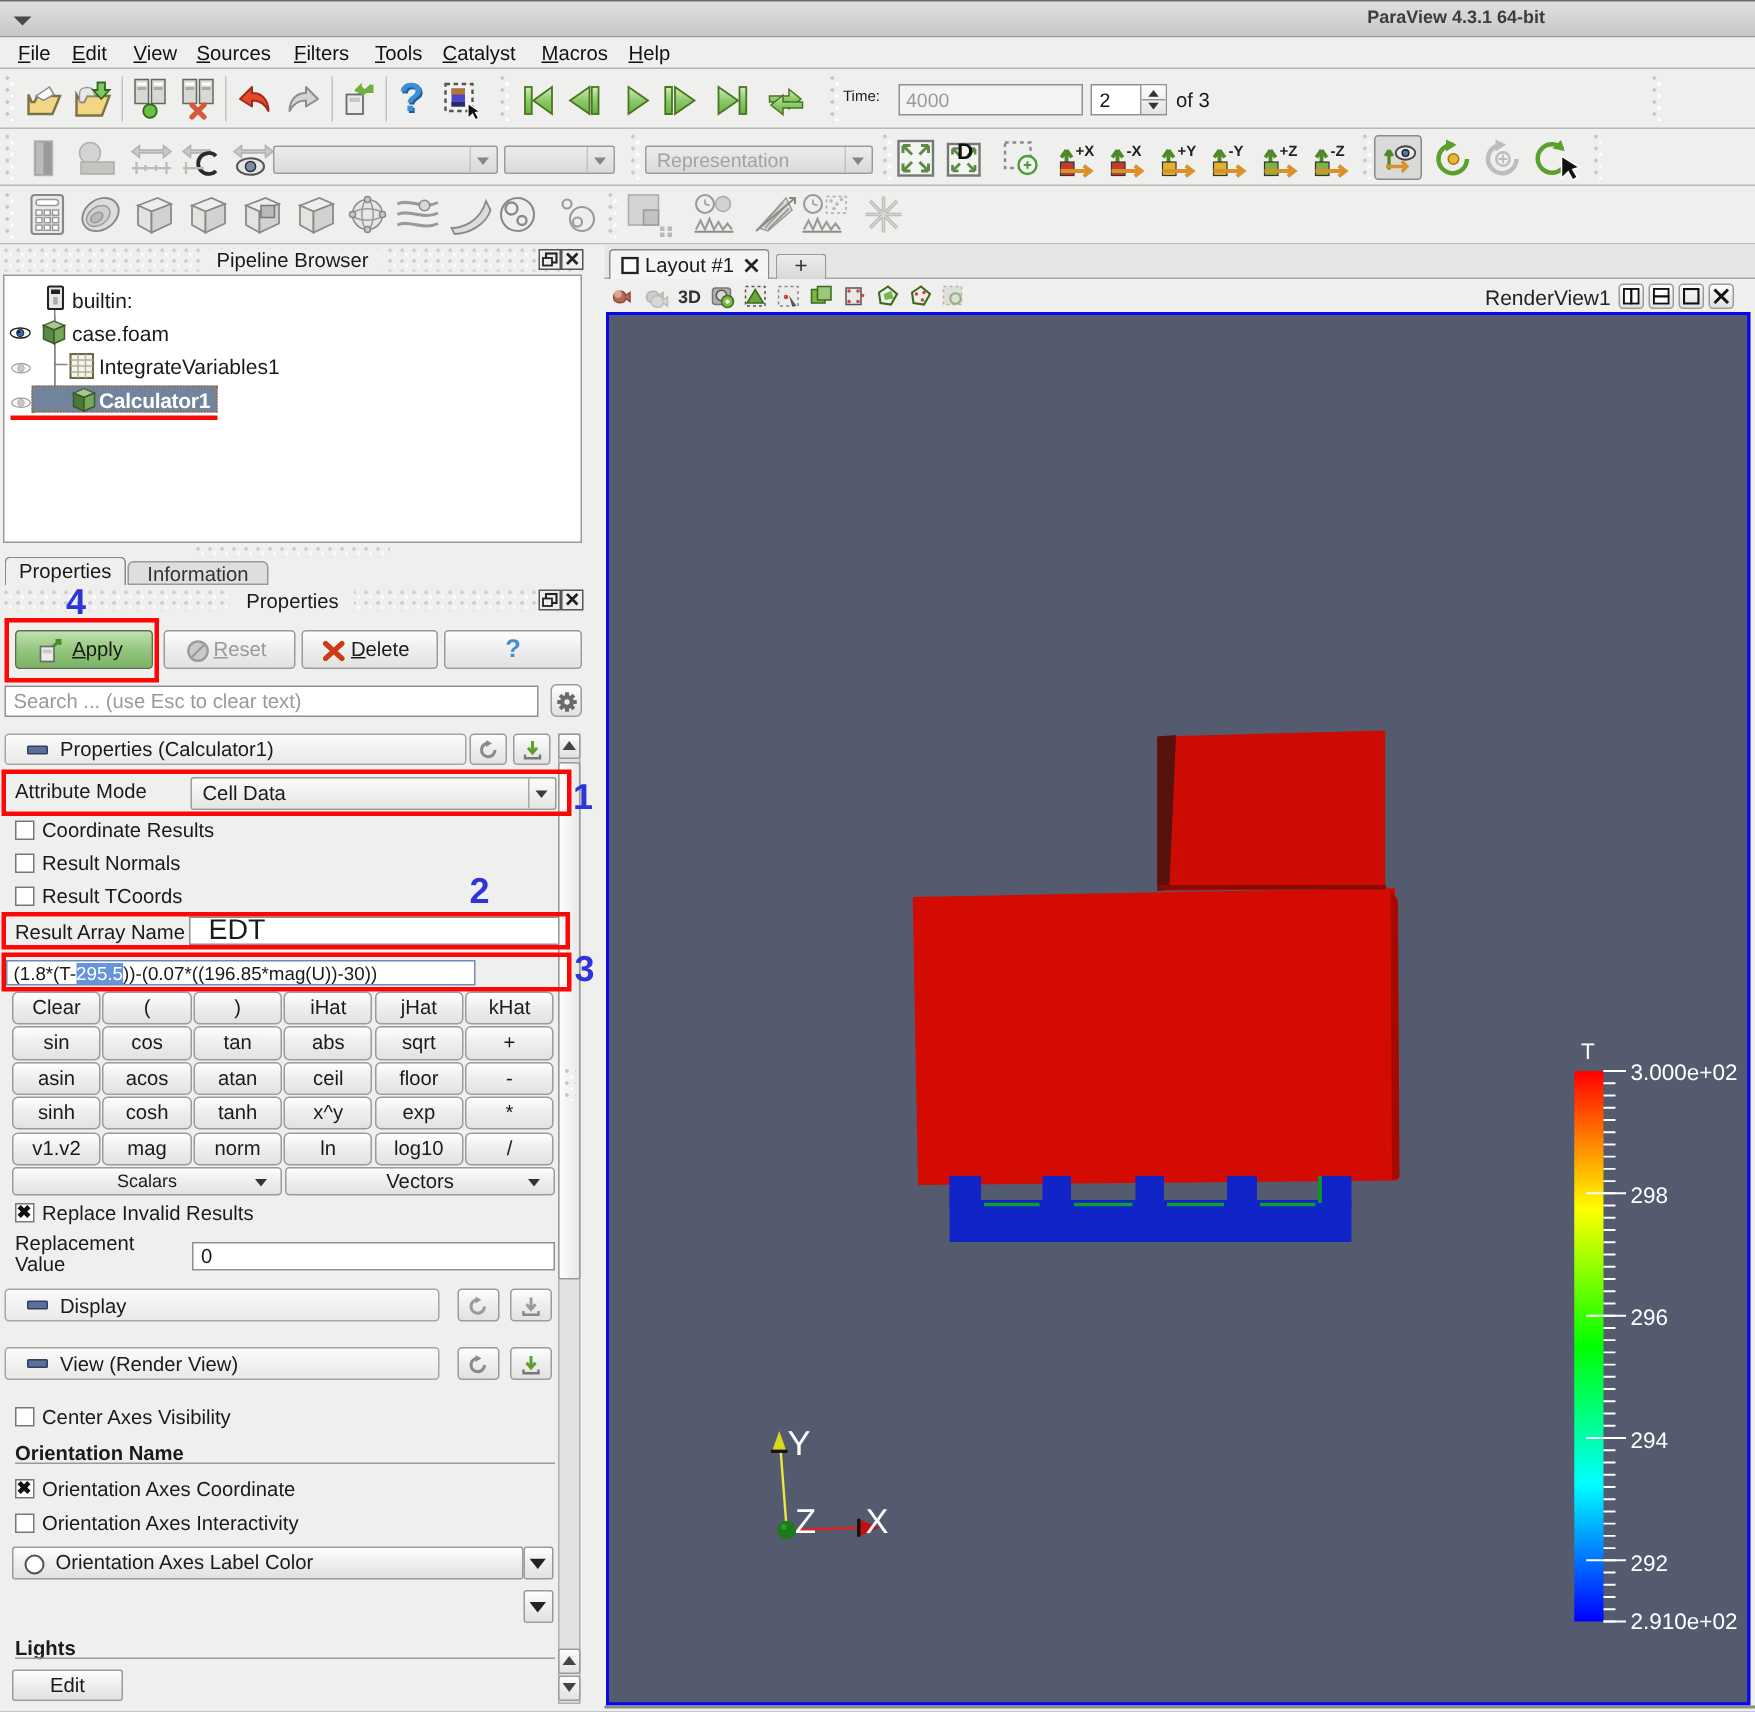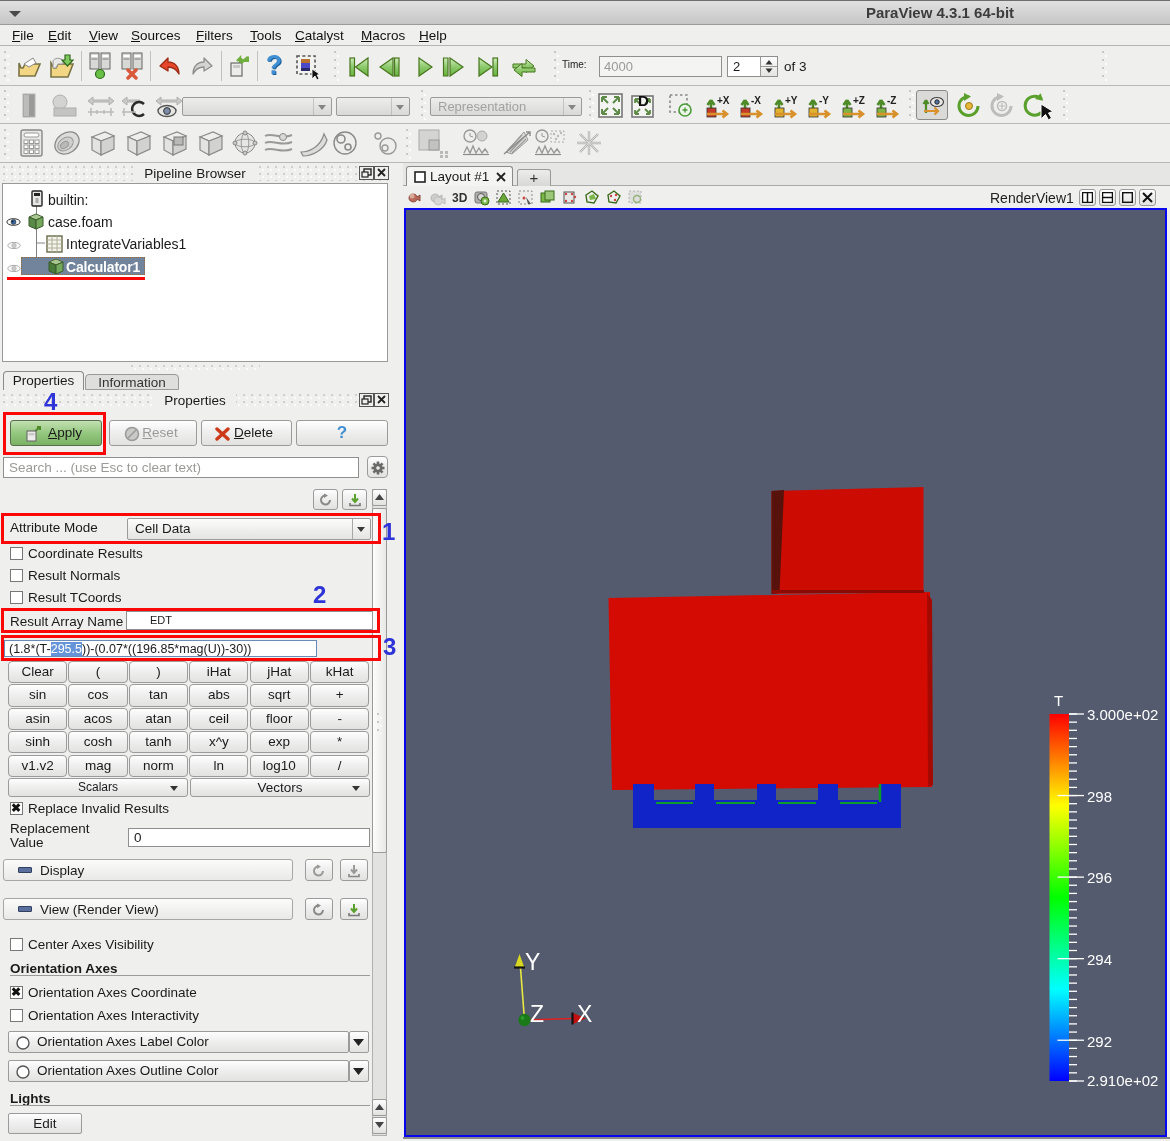--- a/index.html
+++ b/index.html
@@ -1,20 +1,20 @@
 <!DOCTYPE html>
 <html><head>
 <meta charset="utf-8">
 <style>
 html,body{margin:0;padding:0;}
 #root{position:relative;width:1170px;height:1141px;background:#efefed;font-family:"Liberation Sans",sans-serif;font-size:13px;color:#1a1a1a;overflow:hidden;}
 .abs{position:absolute;}
 
 #titlebar{left:0;top:0;width:1170px;height:25px;background:linear-gradient(#e0e0e0,#c6c6c6);border-top:1px solid #6d6d6d;box-sizing:border-box;border-bottom:1px solid #9a9a9a;}
-#titletext{left:850px;top:4px;width:180px;text-align:center;font-weight:bold;color:#3c3c3c;font-size:15px;}
+#titletext{left:850px;top:4px;width:180px;text-align:right;font-weight:bold;color:#3c3c3c;font-size:12px;}
 
 #menubar{left:0;top:25px;width:1170px;height:21px;background:#efefed;border-bottom:1px solid #b4b4b4;box-sizing:border-box;}
 .menuitem{position:absolute;top:28px;color:#111;font-size:13.5px;}
 
 .tbrow{left:0;width:1170px;background:#efefed;border-bottom:1px solid #b9b9b9;box-sizing:border-box;}
 .handle{position:absolute;width:7px;background-image:radial-gradient(circle at 2px 2px,#c7c7c5 1.2px,transparent 1.3px),radial-gradient(circle at 5px 6px,#fdfdfd 1.2px,transparent 1.3px);background-size:7px 8px;}
 .sep{position:absolute;width:1px;background:#c2c2c2;}
 .icon{position:absolute;}
 
 .btn{position:absolute;background:linear-gradient(#fefefe,#efefef 45%,#e2e2e0);border:1px solid #9b9b9b;border-radius:3px;box-sizing:border-box;text-align:center;color:#1a1a1a;}
@@ -561,39 +561,43 @@
           <line x1="8" y1="1.5" x2="8" y2="14.5"></line>
           <line x1="1.5" y1="8" x2="14.5" y2="8"></line>
           <line x1="3.4" y1="3.4" x2="12.6" y2="12.6"></line>
           <line x1="12.6" y1="3.4" x2="3.4" y2="12.6"></line>
         </g>
         <circle cx="8" cy="8" r="4.6" fill="#6a6a68"></circle>
         <circle cx="8" cy="8" r="1.8" fill="#efefed"></circle>
       </svg>
   </div>
   
+  <div class="sect" style="left:3px;top:489px;width:308px;height:21px">
+      <span class="dash"></span>
+      <span style="margin-left:36px;line-height:20px;font-size:13.5px;float:left">Properties (Calculator1)</span>
+    </div>
   <div class="btn" style="left:313px;top:489px;width:25px;height:21px"><svg width="14" height="14" style="margin-top:3px">
         <path d="M11 7 A4.5 4.5 0 1 1 7 2.5" fill="none" stroke="#8a8a88" stroke-width="2"></path>
         <polygon points="5,0.5 9,2.5 5,5" fill="#8a8a88"></polygon>
       </svg></div>
   <div class="btn" style="left:342px;top:489px;width:25px;height:21px"><svg width="14" height="14" style="margin-top:3px">
         <path d="M7 1 L7 8 M4 5.5 L7 9 L10 5.5" stroke="#5aa02c" stroke-width="2" fill="none"></path>
         <path d="M2 10 L2 12.5 L12 12.5 L12 10" stroke="#777" stroke-width="1.6" fill="none"></path>
       </svg></div>
 
   
   <div class="lbl" style="left:10px;top:520px;font-size:13.5px">Attribute Mode</div>
   <div class="combo" style="left:127px;top:518px;width:244px;height:22px"><span style="margin-left:7px;line-height:20px;font-size:13.5px;display:inline-block">Cell Data</span><span class="arr"></span></div>
   
   <div class="chk" style="left:10px;top:547px"></div><div class="lbl" style="left:28px;top:546px;font-size:13.5px">Coordinate Results</div>
   <div class="chk" style="left:10px;top:569px"></div><div class="lbl" style="left:28px;top:568px;font-size:13.5px">Result Normals</div>
   <div class="chk" style="left:10px;top:591px"></div><div class="lbl" style="left:28px;top:590px;font-size:13.5px">Result TCoords</div>
   
   <div class="lbl" style="left:10px;top:614px;font-size:13.5px">Result Array Name</div>
-  <div class="field" style="left:126px;top:611px;width:250px;height:19px"><span style="margin-left:23px;line-height:17px;font-size:11px;display:inline-block">EDT</span></div>
+  <div class="field" style="left:126px;top:611px;width:250px;height:19px"><span style="margin-left:12px;line-height:17px;font-size:19px;display:inline-block">EDT</span></div>
   
   <div class="field" style="left:4px;top:640px;width:313px;height:17px;border-color:#6a8ab8"><span style="margin-left:4px;line-height:15px;font-size:12.5px;display:inline-block;white-space:nowrap">(1.8*(T-<span style="background:#6694d8;color:#fff">295.5</span>))-(0.07*((196.85*mag(U))-30))</span></div>
 
   
   <div id="calcgrid"></div>
   <div class="btn" style="left: 8px; top: 661px; width: 59.3px; height: 22.2px; line-height: 20.2px; font-size: 13.5px; border-radius: 4px;">Clear</div><div class="btn" style="left: 68.4px; top: 661px; width: 59.3px; height: 22.2px; line-height: 20.2px; font-size: 13.5px; border-radius: 4px;">(</div><div class="btn" style="left: 128.8px; top: 661px; width: 59.3px; height: 22.2px; line-height: 20.2px; font-size: 13.5px; border-radius: 4px;">)</div><div class="btn" style="left: 189.2px; top: 661px; width: 59.3px; height: 22.2px; line-height: 20.2px; font-size: 13.5px; border-radius: 4px;">iHat</div><div class="btn" style="left: 249.6px; top: 661px; width: 59.3px; height: 22.2px; line-height: 20.2px; font-size: 13.5px; border-radius: 4px;">jHat</div><div class="btn" style="left: 310px; top: 661px; width: 59.3px; height: 22.2px; line-height: 20.2px; font-size: 13.5px; border-radius: 4px;">kHat</div><div class="btn" style="left: 8px; top: 684.4px; width: 59.3px; height: 22.2px; line-height: 20.2px; font-size: 13.5px; border-radius: 4px;">sin</div><div class="btn" style="left: 68.4px; top: 684.4px; width: 59.3px; height: 22.2px; line-height: 20.2px; font-size: 13.5px; border-radius: 4px;">cos</div><div class="btn" style="left: 128.8px; top: 684.4px; width: 59.3px; height: 22.2px; line-height: 20.2px; font-size: 13.5px; border-radius: 4px;">tan</div><div class="btn" style="left: 189.2px; top: 684.4px; width: 59.3px; height: 22.2px; line-height: 20.2px; font-size: 13.5px; border-radius: 4px;">abs</div><div class="btn" style="left: 249.6px; top: 684.4px; width: 59.3px; height: 22.2px; line-height: 20.2px; font-size: 13.5px; border-radius: 4px;">sqrt</div><div class="btn" style="left: 310px; top: 684.4px; width: 59.3px; height: 22.2px; line-height: 20.2px; font-size: 13.5px; border-radius: 4px;">+</div><div class="btn" style="left: 8px; top: 707.8px; width: 59.3px; height: 22.2px; line-height: 20.2px; font-size: 13.5px; border-radius: 4px;">asin</div><div class="btn" style="left: 68.4px; top: 707.8px; width: 59.3px; height: 22.2px; line-height: 20.2px; font-size: 13.5px; border-radius: 4px;">acos</div><div class="btn" style="left: 128.8px; top: 707.8px; width: 59.3px; height: 22.2px; line-height: 20.2px; font-size: 13.5px; border-radius: 4px;">atan</div><div class="btn" style="left: 189.2px; top: 707.8px; width: 59.3px; height: 22.2px; line-height: 20.2px; font-size: 13.5px; border-radius: 4px;">ceil</div><div class="btn" style="left: 249.6px; top: 707.8px; width: 59.3px; height: 22.2px; line-height: 20.2px; font-size: 13.5px; border-radius: 4px;">floor</div><div class="btn" style="left: 310px; top: 707.8px; width: 59.3px; height: 22.2px; line-height: 20.2px; font-size: 13.5px; border-radius: 4px;">-</div><div class="btn" style="left: 8px; top: 731.2px; width: 59.3px; height: 22.2px; line-height: 20.2px; font-size: 13.5px; border-radius: 4px;">sinh</div><div class="btn" style="left: 68.4px; top: 731.2px; width: 59.3px; height: 22.2px; line-height: 20.2px; font-size: 13.5px; border-radius: 4px;">cosh</div><div class="btn" style="left: 128.8px; top: 731.2px; width: 59.3px; height: 22.2px; line-height: 20.2px; font-size: 13.5px; border-radius: 4px;">tanh</div><div class="btn" style="left: 189.2px; top: 731.2px; width: 59.3px; height: 22.2px; line-height: 20.2px; font-size: 13.5px; border-radius: 4px;">x^y</div><div class="btn" style="left: 249.6px; top: 731.2px; width: 59.3px; height: 22.2px; line-height: 20.2px; font-size: 13.5px; border-radius: 4px;">exp</div><div class="btn" style="left: 310px; top: 731.2px; width: 59.3px; height: 22.2px; line-height: 20.2px; font-size: 13.5px; border-radius: 4px;">*</div><div class="btn" style="left: 8px; top: 754.6px; width: 59.3px; height: 22.2px; line-height: 20.2px; font-size: 13.5px; border-radius: 4px;">v1.v2</div><div class="btn" style="left: 68.4px; top: 754.6px; width: 59.3px; height: 22.2px; line-height: 20.2px; font-size: 13.5px; border-radius: 4px;">mag</div><div class="btn" style="left: 128.8px; top: 754.6px; width: 59.3px; height: 22.2px; line-height: 20.2px; font-size: 13.5px; border-radius: 4px;">norm</div><div class="btn" style="left: 189.2px; top: 754.6px; width: 59.3px; height: 22.2px; line-height: 20.2px; font-size: 13.5px; border-radius: 4px;">ln</div><div class="btn" style="left: 249.6px; top: 754.6px; width: 59.3px; height: 22.2px; line-height: 20.2px; font-size: 13.5px; border-radius: 4px;">log10</div><div class="btn" style="left: 310px; top: 754.6px; width: 59.3px; height: 22.2px; line-height: 20.2px; font-size: 13.5px; border-radius: 4px;">/</div>
   
   <div class="btn" style="left:8px;top:778px;width:180px;height:19px;line-height:17px;font-size:12px;border-radius:3px">Scalars<svg style="position:absolute;right:8px;top:7px" width="9" height="6">
         <polygon points="0,0 8,0 4,5" fill="#333"></polygon>
       </svg></div>
@@ -626,39 +630,33 @@
         <path d="M11 7 A4.5 4.5 0 1 1 7 2.5" fill="none" stroke="#8a8a88" stroke-width="2"></path>
         <polygon points="5,0.5 9,2.5 5,5" fill="#8a8a88"></polygon>
       </svg></div>
   <div class="btn" style="left:340px;top:898px;width:28px;height:22px"><svg width="14" height="14" style="margin-top:4px">
         <path d="M7 1 L7 8 M4 5.5 L7 9 L10 5.5" stroke="#5aa02c" stroke-width="2" fill="none"></path>
         <path d="M2 10 L2 12.5 L12 12.5 L12 10" stroke="#777" stroke-width="1.6" fill="none"></path>
       </svg></div>
   
   <div class="chk" style="left:10px;top:938px"></div><div class="lbl" style="left:28px;top:937px;font-size:13.5px">Center Axes Visibility</div>
   
-  <div class="boldhdr" style="left:10px;top:961px">Orientation Axes</div>
+  <div class="boldhdr" style="left:10px;top:961px">Orientation Name</div>
   <div class="hline" style="left:10px;top:975px;width:360px"></div>
   <div class="chk on" style="left:10px;top:986px"></div><div class="lbl" style="left:28px;top:985px;font-size:13.5px">Orientation Axes Coordinate</div>
   <div class="chk" style="left:10px;top:1009px"></div><div class="lbl" style="left:28px;top:1008px;font-size:13.5px">Orientation Axes Interactivity</div>
   <div class="btn" style="left:8px;top:1031px;width:341px;height:22px;text-align:left;border-radius:2px">
     <svg style="position:absolute;left:7px;top:4px" width="14" height="14">
         <circle cx="7" cy="7" r="6" fill="#fff" stroke="#555" stroke-width="1.4"></circle>
       </svg>
     <span style="margin-left:28px;line-height:20px;font-size:13.5px">Orientation Axes Label Color</span>
   </div>
   <div class="btn" style="left:349px;top:1031px;width:20px;height:22px;border-radius:2px"><svg width="12" height="8" style="margin-top:7px">
         <polygon points="0,0 11,0 5.5,7" fill="#222"></polygon>
       </svg></div>
-  <div class="btn" style="left:8px;top:1060px;width:341px;height:22px;text-align:left;border-radius:2px">
-    <svg style="position:absolute;left:7px;top:4px" width="14" height="14">
-        <circle cx="7" cy="7" r="6" fill="#fff" stroke="#555" stroke-width="1.4"></circle>
-      </svg>
-    <span style="margin-left:28px;line-height:20px;font-size:13.5px">Orientation Axes Outline Color</span>
-  </div>
   <div class="btn" style="left:349px;top:1060px;width:20px;height:22px;border-radius:2px"><svg width="12" height="8" style="margin-top:7px">
         <polygon points="0,0 11,0 5.5,7" fill="#222"></polygon>
       </svg></div>
   
   <div class="boldhdr" style="left:10px;top:1091px">Lights</div>
   <div class="hline" style="left:10px;top:1105px;width:360px"></div>
   <div class="btn" style="left:8px;top:1113px;width:74px;height:21px;line-height:19px;font-size:13.5px;border-radius:2px">Edit</div>
 
   
   <div class="abs" style="left:372px;top:489px;width:15px;height:647px;background:#e2e2e0;border:1px solid #b0b0ae;box-sizing:border-box"></div>

